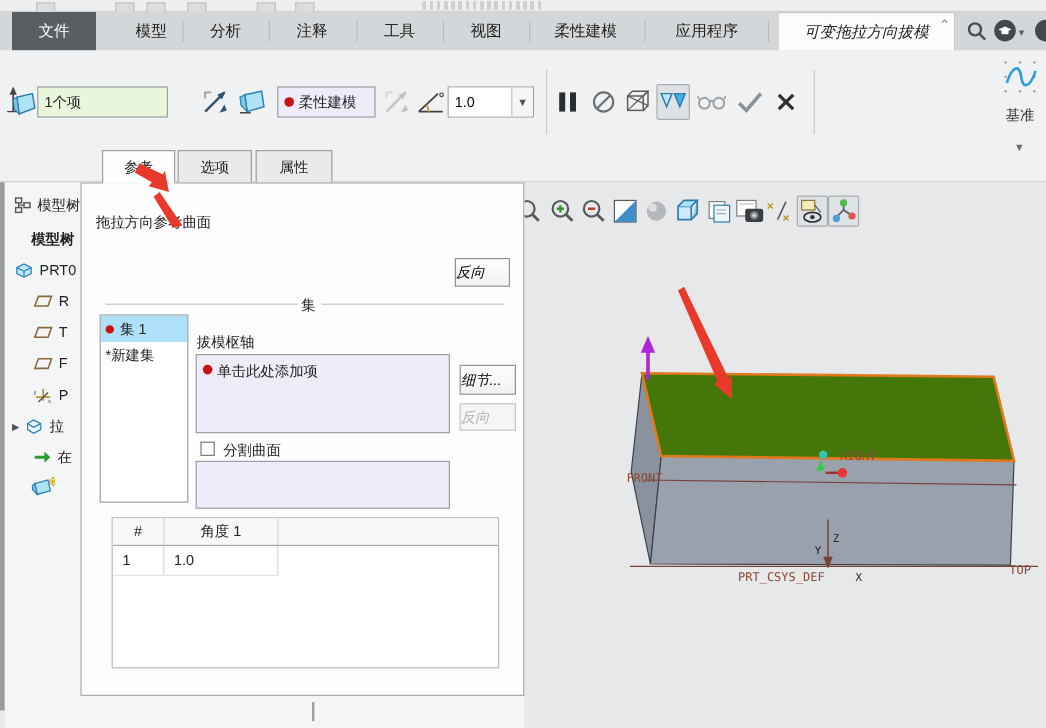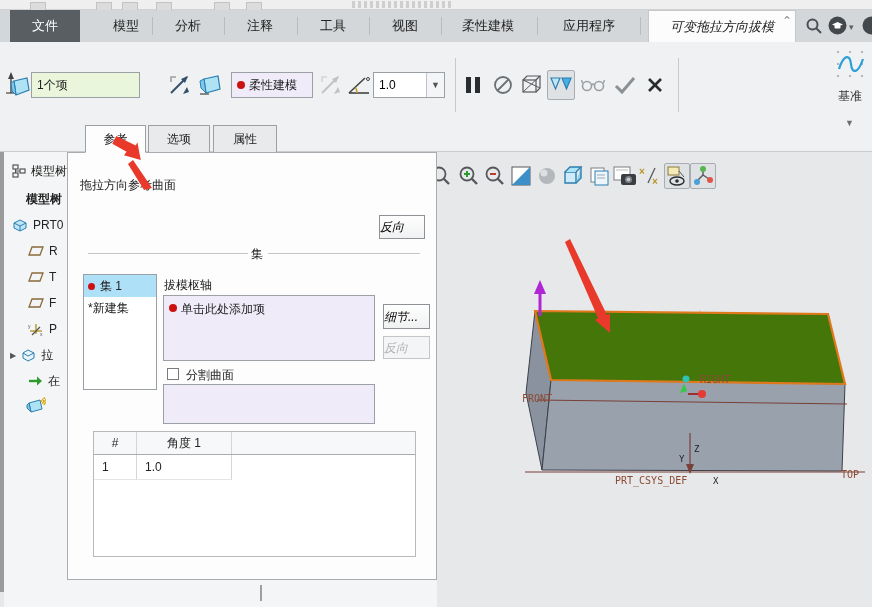--- a/index.html
+++ b/index.html
@@ -460,21 +460,21 @@
   <div class="dtab ab" style="left:213px;width:64px">属性</div>
 
   <div id="dialog" class="ab">
     <div class="lbl ab" style="left:12px;top:24px">拖拉方向参考曲面</div>
     <button class="btn ab" style="left:311px;top:62px;width:46px;height:24px">反向</button>
 
     <div class="ab" style="left:20px;top:100px;width:160px;height:1px;background:#c3c6c8"></div>
     <div class="lbl ab" style="left:183px;top:93px">集</div>
     <div class="ab" style="left:200px;top:100px;width:152px;height:1px;background:#c3c6c8"></div>
 
-    <div id="set-list" class="ab" style="left:15px;top:121px;width:74px;height:116px">
+    <div id="set-list" class="ab" style="left:15px;top:109px;width:74px;height:157px">
       <div class="set-item sel">
         <span class="red-dot" style="width:7px;height:7px"></span>
         <span>集 1</span>
       </div>
       <div class="set-item">
         <span>*新建集</span>
       </div>
     </div>
 
     <div class="lbl ab" style="left:96px;top:124px">拔模枢轴</div>

